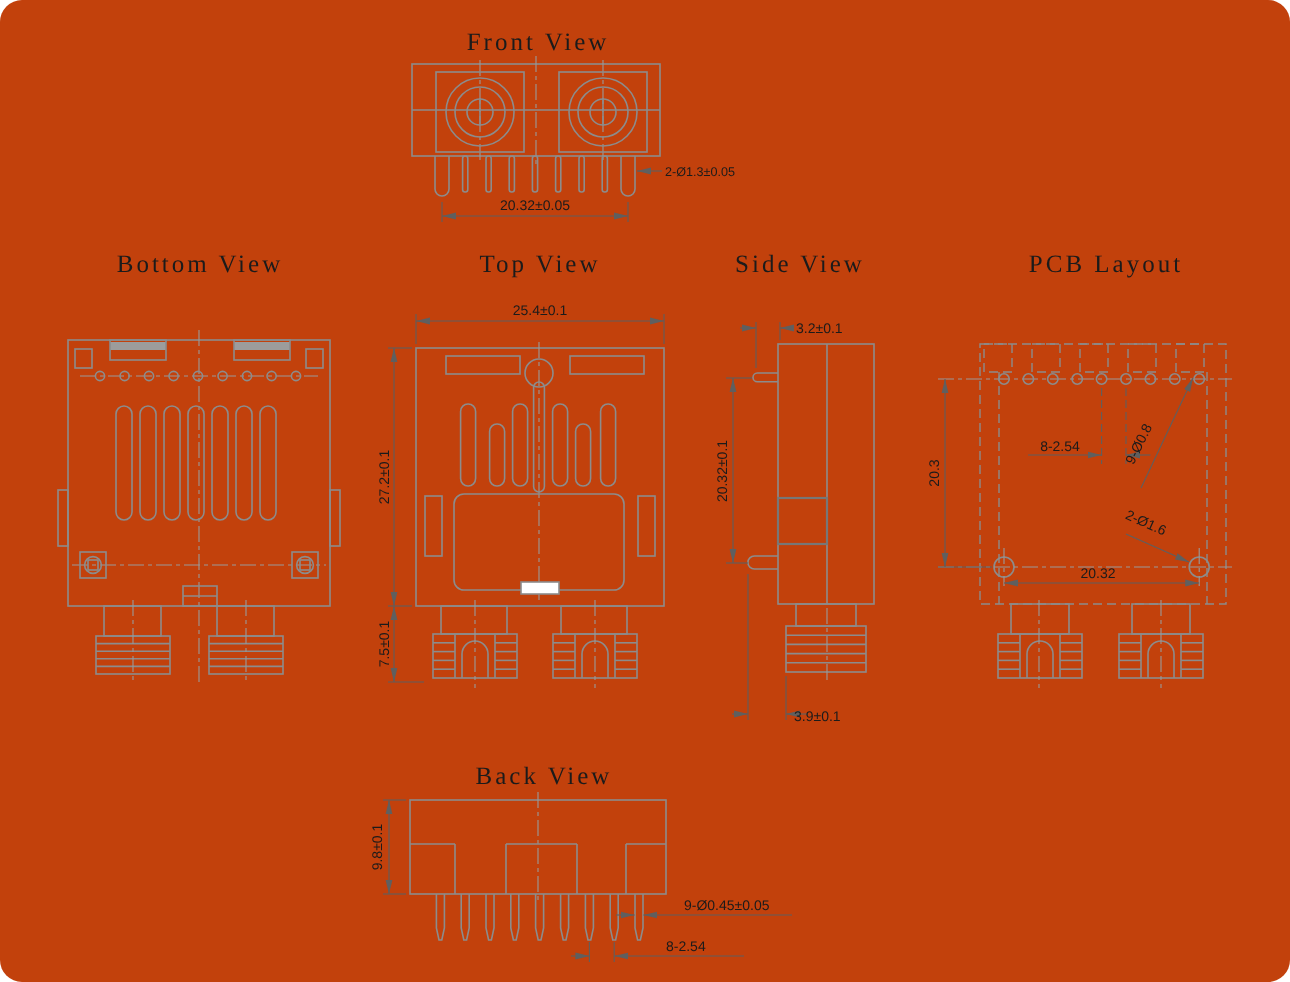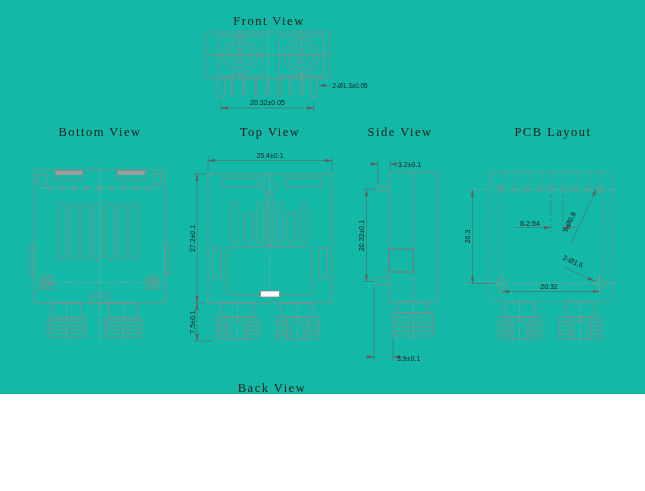--- a/index.html
+++ b/index.html
@@ -1,17 +1,17 @@
 <!DOCTYPE html>
 <html><head>
 <meta charset="utf-8">
 <style>
   html,body{margin:0;padding:0;background:#fff;}
-  #stage{position:relative;width:645px;height:394px;background:#14b8a6;overflow:hidden;
-         font-family:"Liberation Sans",sans-serif;}
+  #stage{position:relative;width:645px;height:491px;background:#c2410c;overflow:hidden;
+         font-family:"Liberation Sans",sans-serif;border-radius:11px;}
   svg{display:block}
   .g{stroke:#8c8c8c;fill:none;stroke-width:.8}
   .g2{stroke:#777;fill:none;stroke-width:1.1}
   .gf{fill:#9c9c9c;stroke:none}
   .d{stroke:#5f5f5f;fill:none;stroke-width:.55}
   .cl{stroke:#9a9a9a;stroke-width:.55;fill:none;stroke-dasharray:8 2 2 2}
   .dash{stroke:#8c8c8c;fill:none;stroke-width:.7;stroke-dasharray:4.5 2.5}
   text{fill:#1b1b1b}
   .t{font:12.5px "Liberation Serif",serif;letter-spacing:1.5px;text-anchor:middle}
   .dm{font:7px "Liberation Sans",sans-serif;text-anchor:middle}

